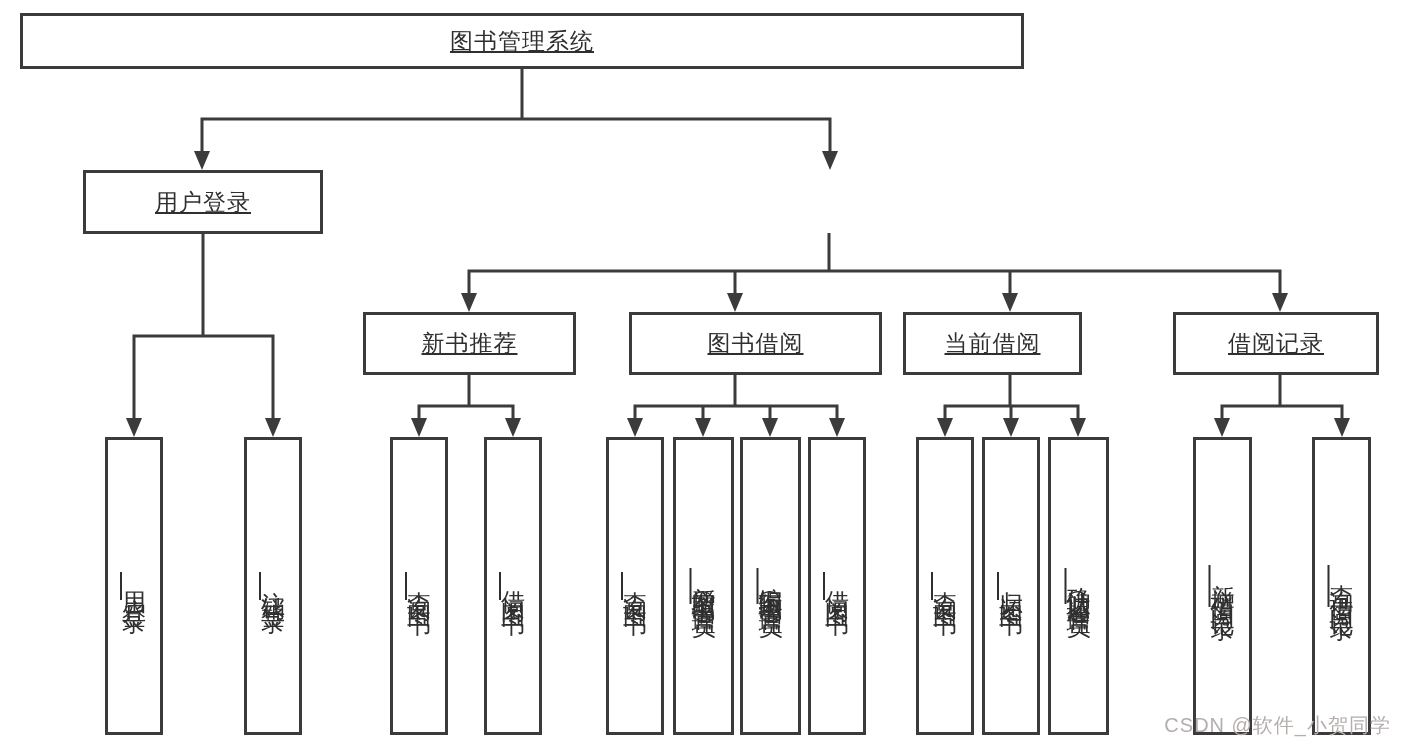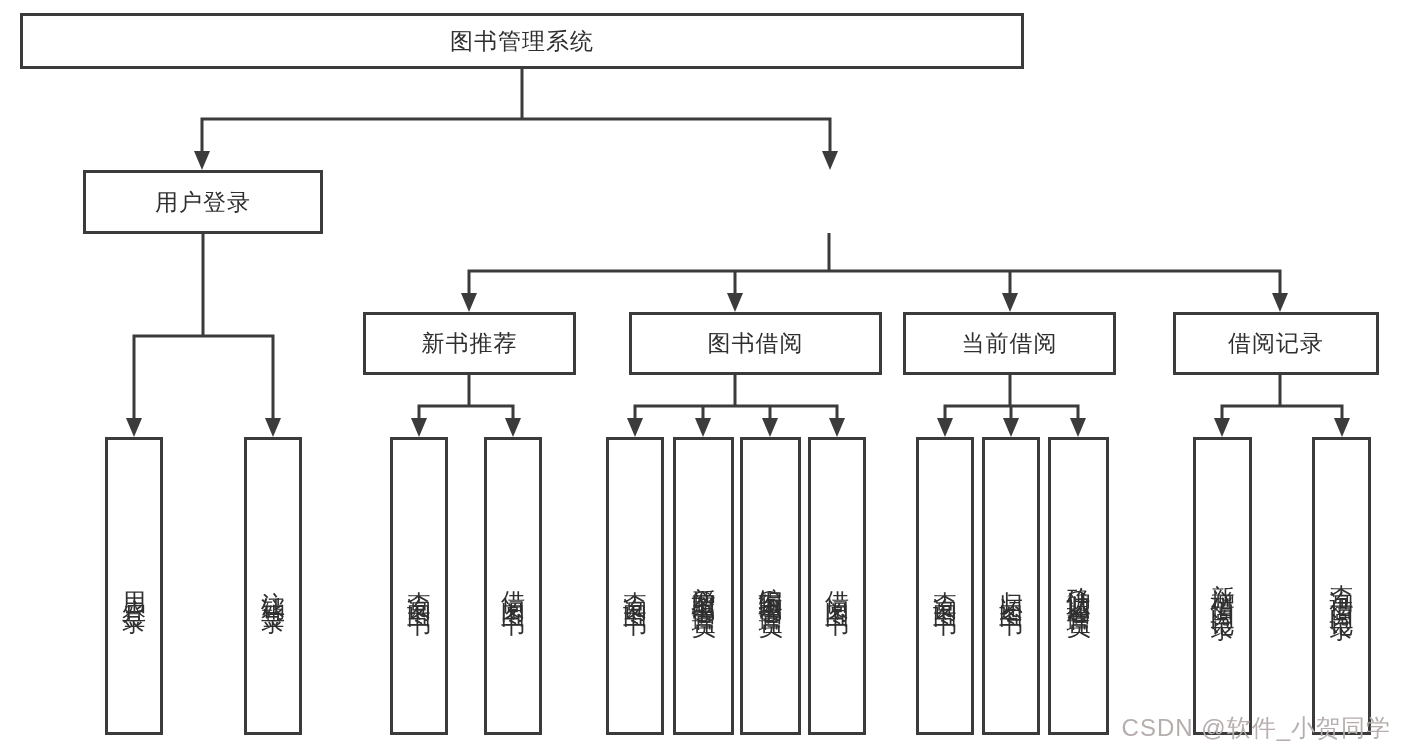--- a/index.html
+++ b/index.html
@@ -5,32 +5,32 @@
   html,body { margin:0; padding:0; }
   body { font-family: "Liberation Sans", sans-serif; background:#ffffff; }
   #canvas {
     position:relative; width:1405px; height:747px;
     background:#ffffff; overflow:hidden;
   }
   .box {
     position:absolute; box-sizing:border-box;
     border:3px solid #3b3b3b; background:#ffffff;
     display:flex; align-items:center; justify-content:center;
-    color:#2f2f2f; line-height:1.25;
+    color:#2f2f2f; line-height:1.25;text-decoration:underline;
   }
   .lvl { font-size:23px; letter-spacing:1px; }
   .leaf {
     writing-mode:vertical-rl; text-orientation:mixed;
     font-size:24px; letter-spacing:7px; line-height:1;
   }
   .leaf.long { letter-spacing:4px; }
   #connectors { position:absolute; left:0; top:0; }
   #watermark {
     position:absolute; top:712px; right:14px;
-    font-size:24px; letter-spacing:1px; color:#b6adad;
+    font-size:20px; letter-spacing:1px; color:#b6adad;
     white-space:nowrap; z-index:5;margin-left:15px;
   }
 </style>
 </head>
 <body>
 
 <div id="canvas">
 
   <svg id="connectors" width="1405" height="747" viewBox="0 0 1405 747">
     <path fill="none" stroke="#3b3b3b" stroke-width="3" d="
@@ -53,21 +53,21 @@
       M1070 418 L1086 418 L1078 437 Z  M1214 418 L1230 418 L1222 437 Z
       M1334 418 L1350 418 L1342 437 Z"></path>
   </svg>
 
   <div class="box lvl" style="left:20px;top:13px;width:1004px;height:56px">图书管理系统</div>
 
   <div class="box lvl" style="left:83px;top:170px;width:240px;height:64px">用户登录</div>
 
   <div class="box lvl" style="left:363px;top:312px;width:213px;height:63px">新书推荐</div>
   <div class="box lvl" style="left:629px;top:312px;width:253px;height:63px">图书借阅</div>
-  <div class="box lvl" style="left:903px;top:312px;width:213px;height:63px">当前借阅</div>
+  <div class="box lvl" style="left:903px;top:312px;width:179px;height:63px">当前借阅</div>
   <div class="box lvl" style="left:1173px;top:312px;width:206px;height:63px">借阅记录</div>
 
   <div class="box leaf" style="left:105px;top:437px;width:58px;height:298px">用户登录</div>
   <div class="box leaf" style="left:244px;top:437px;width:58px;height:298px">注销登录</div>
 
   <div class="box leaf" style="left:390px;top:437px;width:58px;height:298px">查询图书</div>
   <div class="box leaf" style="left:484px;top:437px;width:58px;height:298px">借阅图书</div>
 
   <div class="box leaf" style="left:606px;top:437px;width:58px;height:298px">查询图书</div>
   <div class="box leaf long" style="left:673px;top:437px;width:61px;height:298px">新增图书（管理员）</div>

